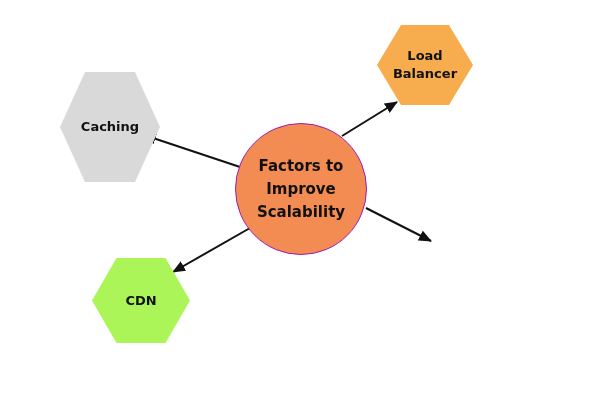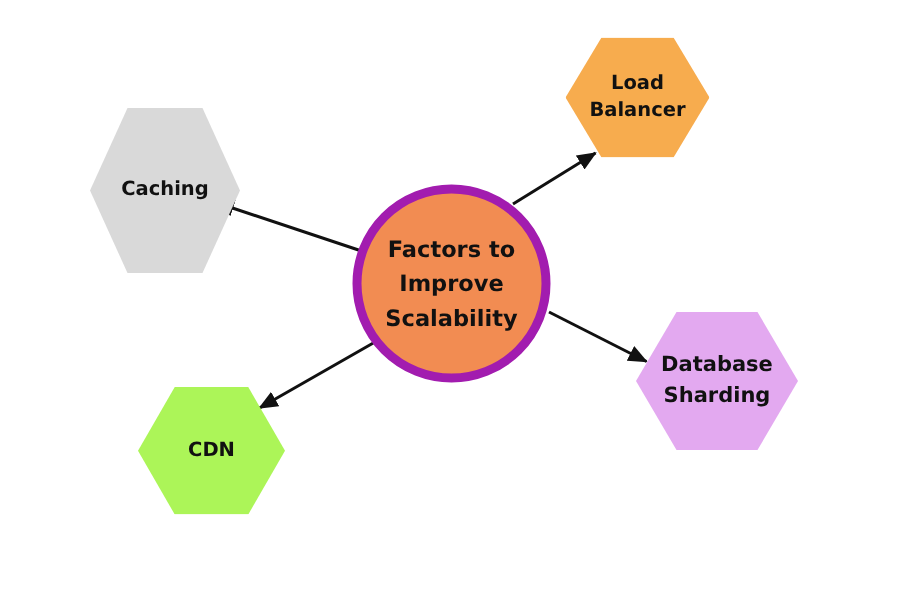--- a/index.html
+++ b/index.html
@@ -31,21 +31,21 @@
   }
   .node .label {
     white-space: pre-line;
     font-weight: bold;
     color: #111111;
   }
   .center-node {
     left: 235px; top: 123px;
     width: 132px; height: 132px;
     background: #F28C52;
-    border: 6px solid #a21caf;
+    border: 1px solid #a21caf;
     border-radius: 50%;
   }
   .center-node .label {
     font-size: 15px;
     line-height: 23px;
   }
   .hex {
     clip-path: polygon(25% 0%, 75% 0%, 100% 50%, 75% 100%, 25% 100%, 0% 50%);
   }
   .hex .label {
@@ -108,18 +108,14 @@
 
   <div class="node hex hex-load-balancer">
     <span class="label">Load
 Balancer</span>
   </div>
 
   <div class="node hex hex-cdn">
     <span class="label">CDN</span>
   </div>
 
-  <div class="node hex hex-database-sharding">
-    <span class="label">Database
-Sharding</span>
-  </div>
 
 </div>
 
 </body></html>

